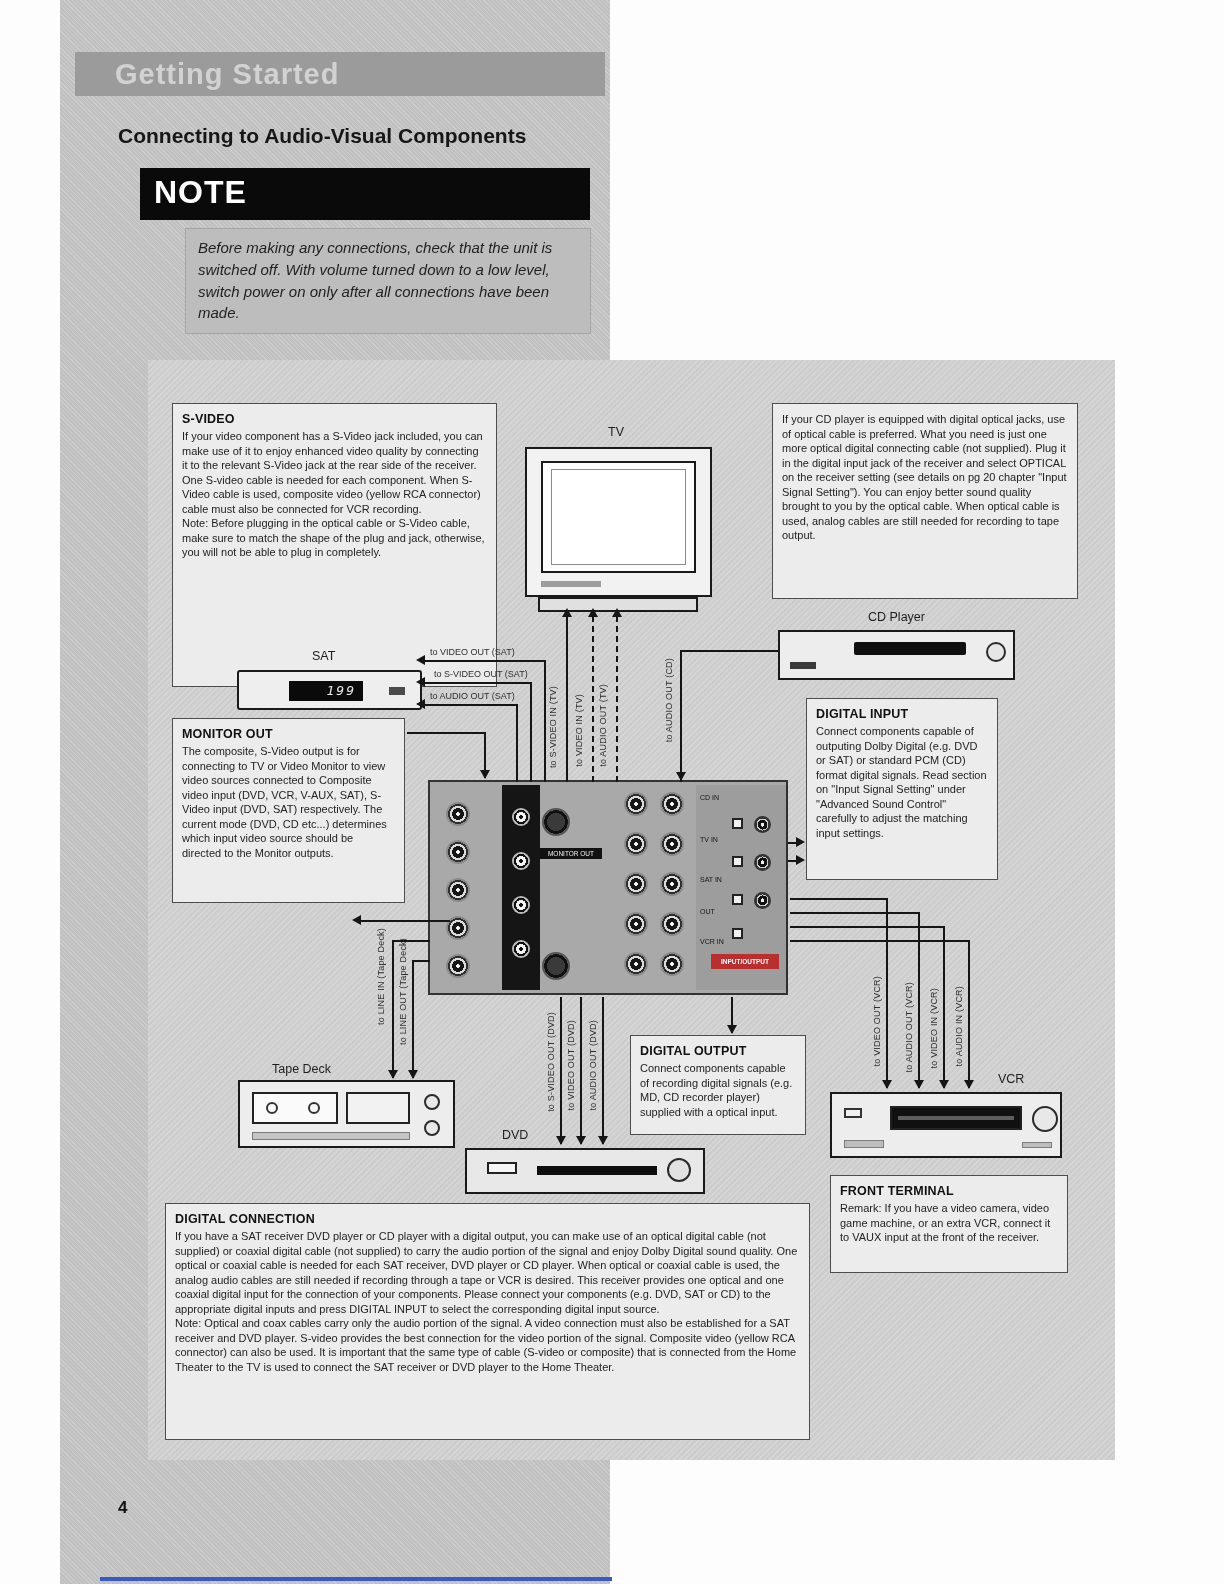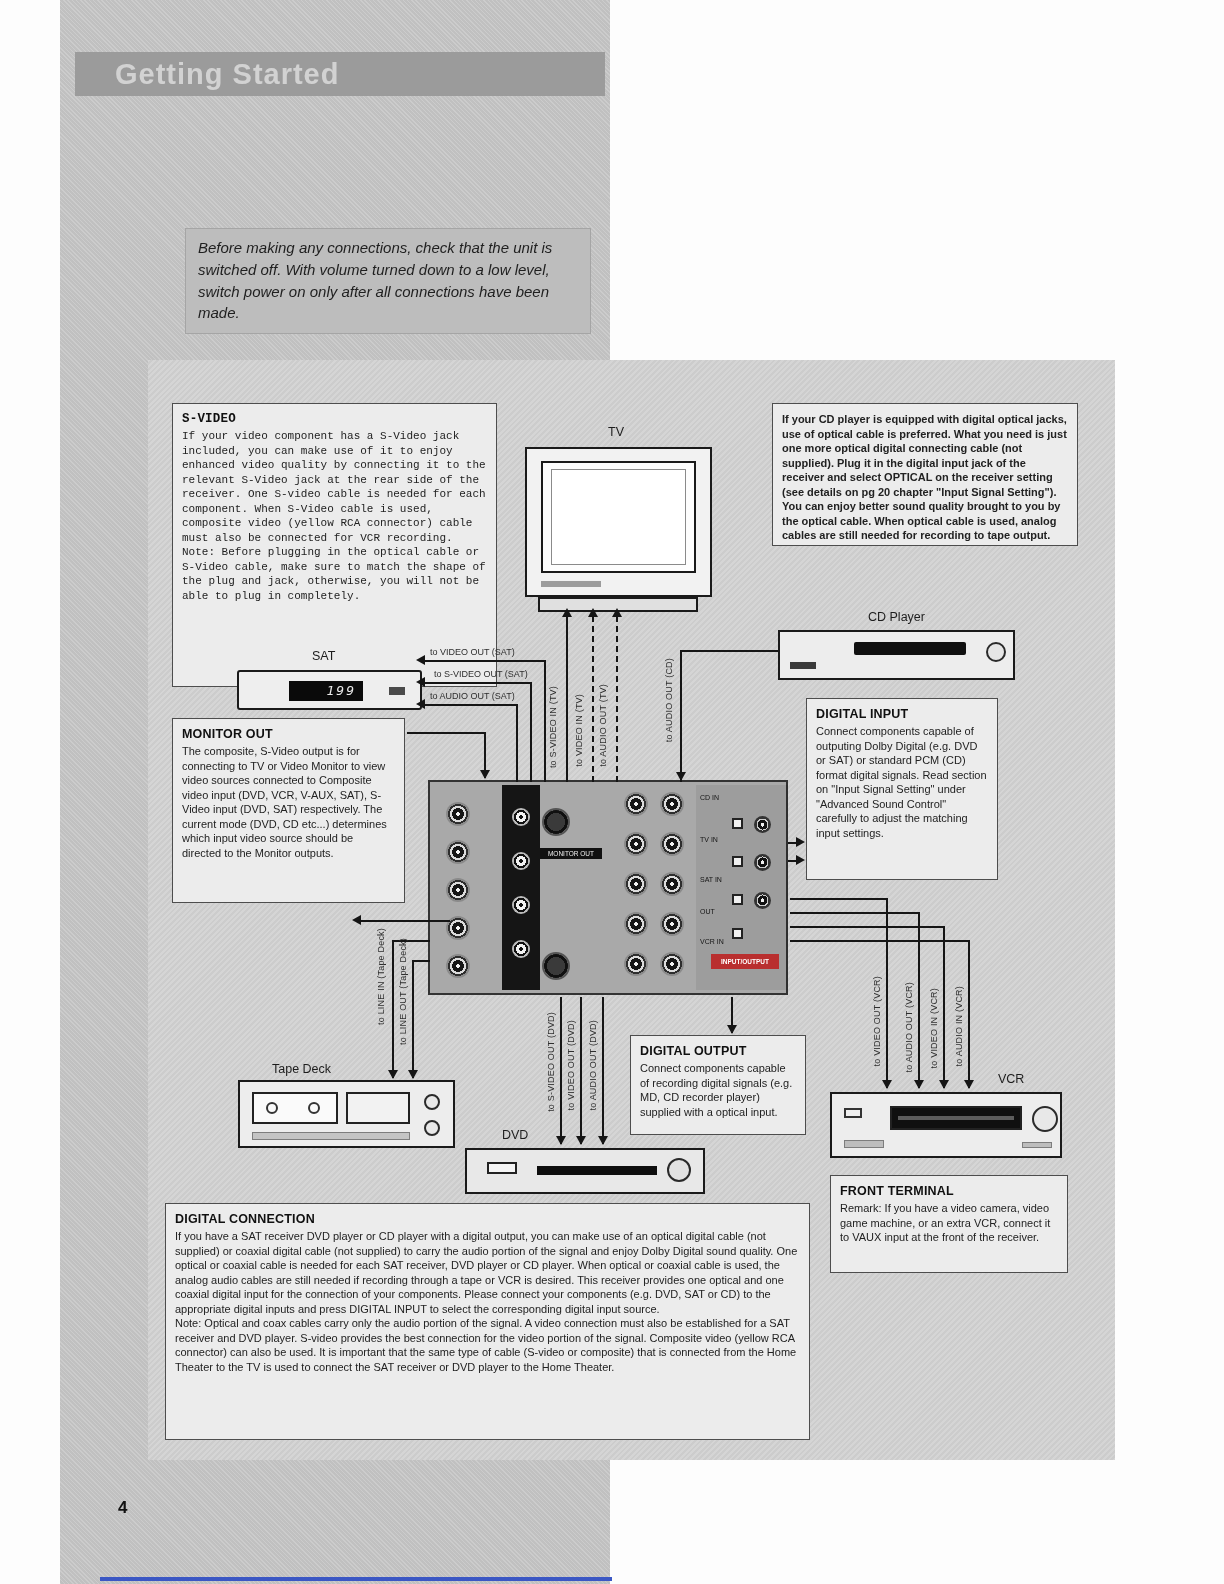--- a/index.html
+++ b/index.html
@@ -56,28 +56,30 @@
 <body>
 
 <div id="canvas">
 
   <div class="abs scan-col"></div>
   <div class="abs diagram-bg"></div>
 
   <div class="abs banner">
     <span>Getting Started</span>
   </div>
+  <div class="abs page-title">Connecting to Audio-Visual Components</div>
+  <div class="abs note-box">NOTE</div>
   <div class="abs note-body">Before making any connections, check that the unit is switched off.  With volume turned down to a low level, switch power on only after all connections have been made.</div>
 
-  <div class="callout" style="left:172px;top:403px;width:325px;height:284px;font-family:Liberation Mono, monospace;">
+  <div class="callout" style="left:172px;top:403px;width:325px;height:284px;">
     <h4>S-VIDEO</h4>
     <p>If your video component has a S-Video jack included, you can make use of it to enjoy enhanced video quality by connecting it to the relevant S-Video jack at the rear side of the receiver. One S-video cable is needed for each component. When S-Video cable is used, composite video (yellow RCA connector) cable must also be connected for VCR recording.
 Note: Before plugging in the optical cable or S-Video cable, make sure to match the shape of the plug and jack, otherwise, you will not be able to plug in completely.</p>
   </div>
-  <div class="callout" style="left:772px;top:403px;width:306px;height:143px;font-weight:bold;">
+  <div class="callout" style="left:772px;top:403px;width:306px;height:196px;">
     <p>If your CD player is equipped with digital optical jacks, use of optical cable is preferred. What you need is just one more optical digital connecting cable  (not supplied). Plug it in the digital input jack of the receiver and select OPTICAL on the receiver setting (see details on pg 20 chapter "Input Signal Setting").  You can enjoy better sound quality brought to you by the optical cable. When optical cable is used, analog cables are still needed for recording to tape output.</p>
   </div>
   <div class="callout" style="left:172px;top:718px;width:233px;height:185px;">
     <h4>MONITOR OUT</h4>
     <p>The composite, S-Video output is for connecting to TV or Video Monitor to view video sources connected to Composite video input (DVD, VCR, V-AUX, SAT), S-Video input (DVD, SAT) respectively. The current mode (DVD, CD etc...) determines which input video source should be directed to the Monitor outputs.</p>
   </div>
   <div class="callout" style="left:806px;top:698px;width:192px;height:182px;">
     <h4>DIGITAL INPUT</h4>
     <p>Connect components capable of outputing Dolby Digital (e.g. DVD or SAT) or standard PCM (CD) format digital signals. Read section on "Input Signal Setting" under "Advanced Sound Control" carefully to adjust the matching input settings.</p>
   </div>

